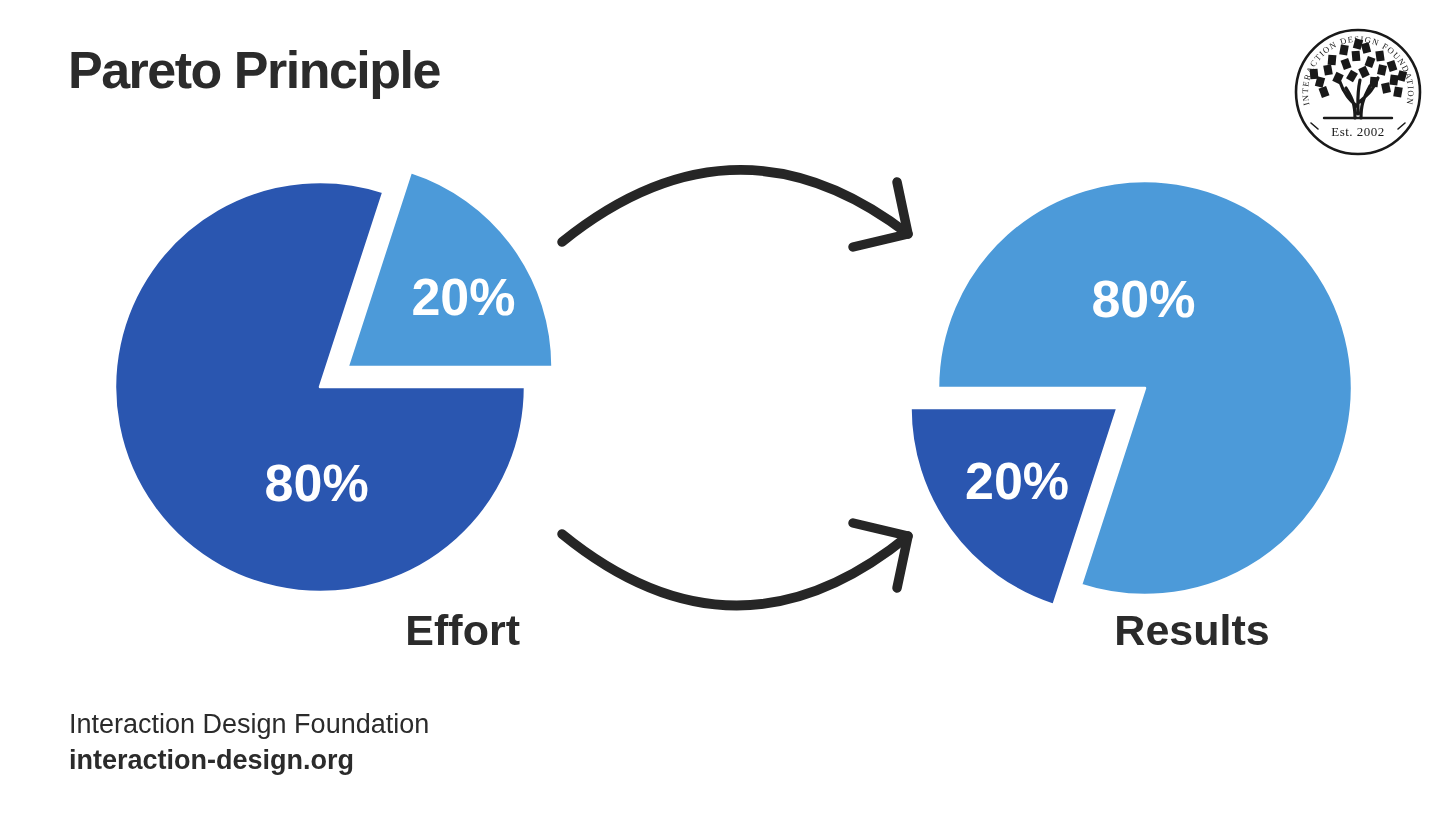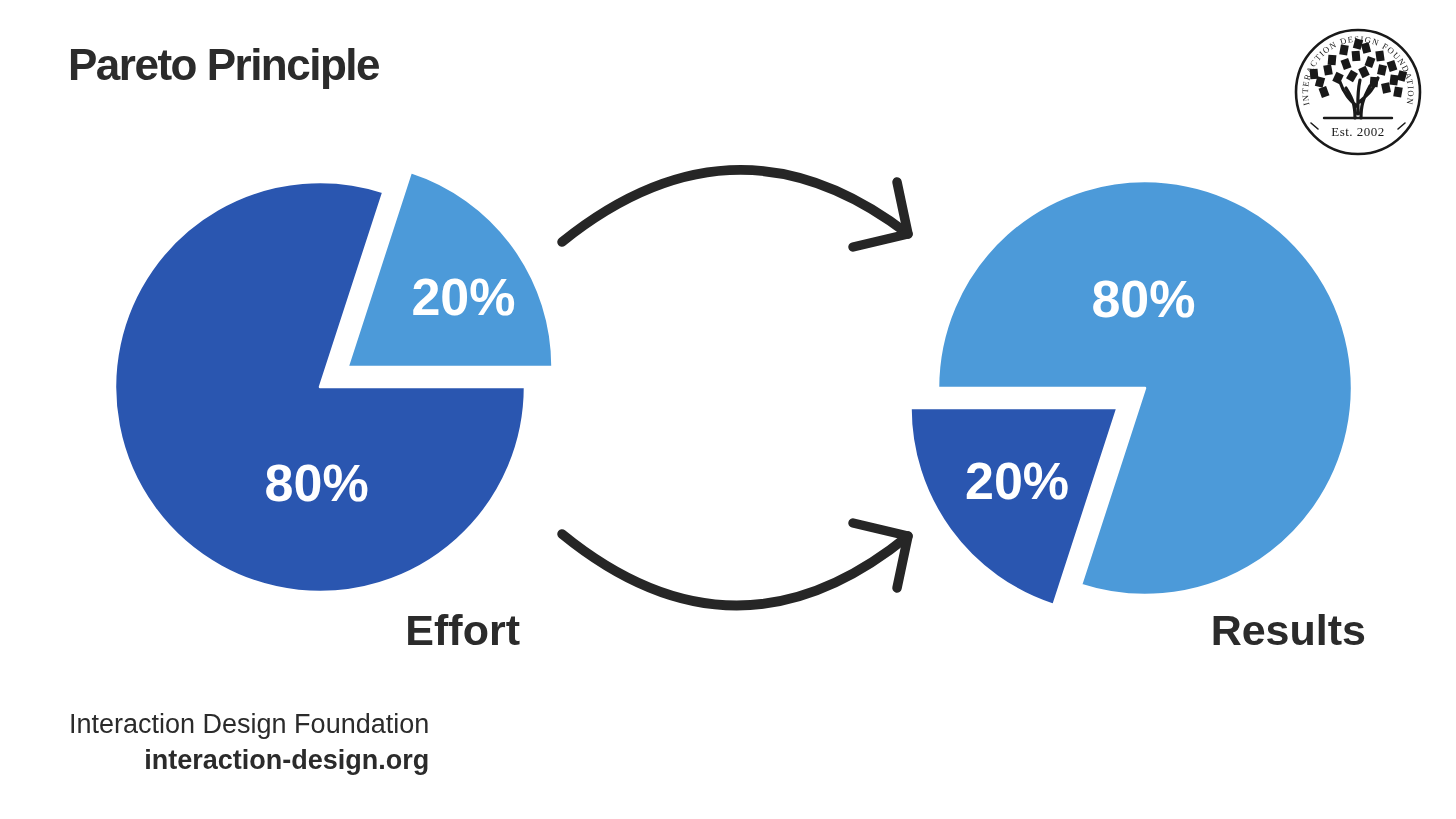--- a/index.html
+++ b/index.html
@@ -2,38 +2,38 @@
 <html><head>
 <meta charset="utf-8">
 <style>
   html,body{margin:0;padding:0;background:#fff;}
   .canvas{
     position:relative;width:1456px;height:819px;overflow:hidden;background:#ffffff;
     font-family:"Liberation Sans","DejaVu Sans",sans-serif;color:#2b2b2b;
   }
   .page-title{
     position:absolute;left:68px;top:40px;margin:0;
-    font-size:44px;font-weight:800;letter-spacing:-1.5px;color:#2b2b2b;
+    font-size:52px;font-weight:800;letter-spacing:-1.5px;color:#2b2b2b;
   }
   #diagram{position:absolute;left:0;top:0;}
   .pie path.slice{stroke:#ffffff;stroke-width:2.5;stroke-linejoin:round;}
   .slice-label{
     font-family:"Liberation Sans","DejaVu Sans",sans-serif;
     font-size:52px;font-weight:800;fill:#ffffff;text-anchor:middle;
   }
   .arrow{fill:none;stroke-width:9.5px;stroke-linecap:round;stroke-linejoin:round;}
   .pie-caption{
     position:absolute;top:606px;width:400px;text-align:center;
     font-size:43px;font-weight:700;color:#2b2b2b;
   }
   .caption-effort{left:120px;text-align:right;}
-  .caption-results{left:966px;text-align:right;}
+  .caption-results{left:992px;}
   .footer{position:absolute;left:69px;top:706px;font-size:27px;line-height:36px;color:#2b2b2b;}
   .footer .org{font-weight:400;display:block;}
-  .footer .url{font-weight:700;display:block;text-align:right;}
+  .footer .url{font-weight:700;display:block;}
   .logo{position:absolute;left:1292px;top:26px;}
   .logo-ring-text{
     font-family:"Liberation Serif","DejaVu Serif",serif;
     font-size:8.6px;letter-spacing:1.15px;fill:#191919;
   }
   .logo-est{
     font-family:"Liberation Serif","DejaVu Serif",serif;
     font-size:13px;letter-spacing:0.5px;fill:#191919;text-anchor:middle;
   }
 </style>

